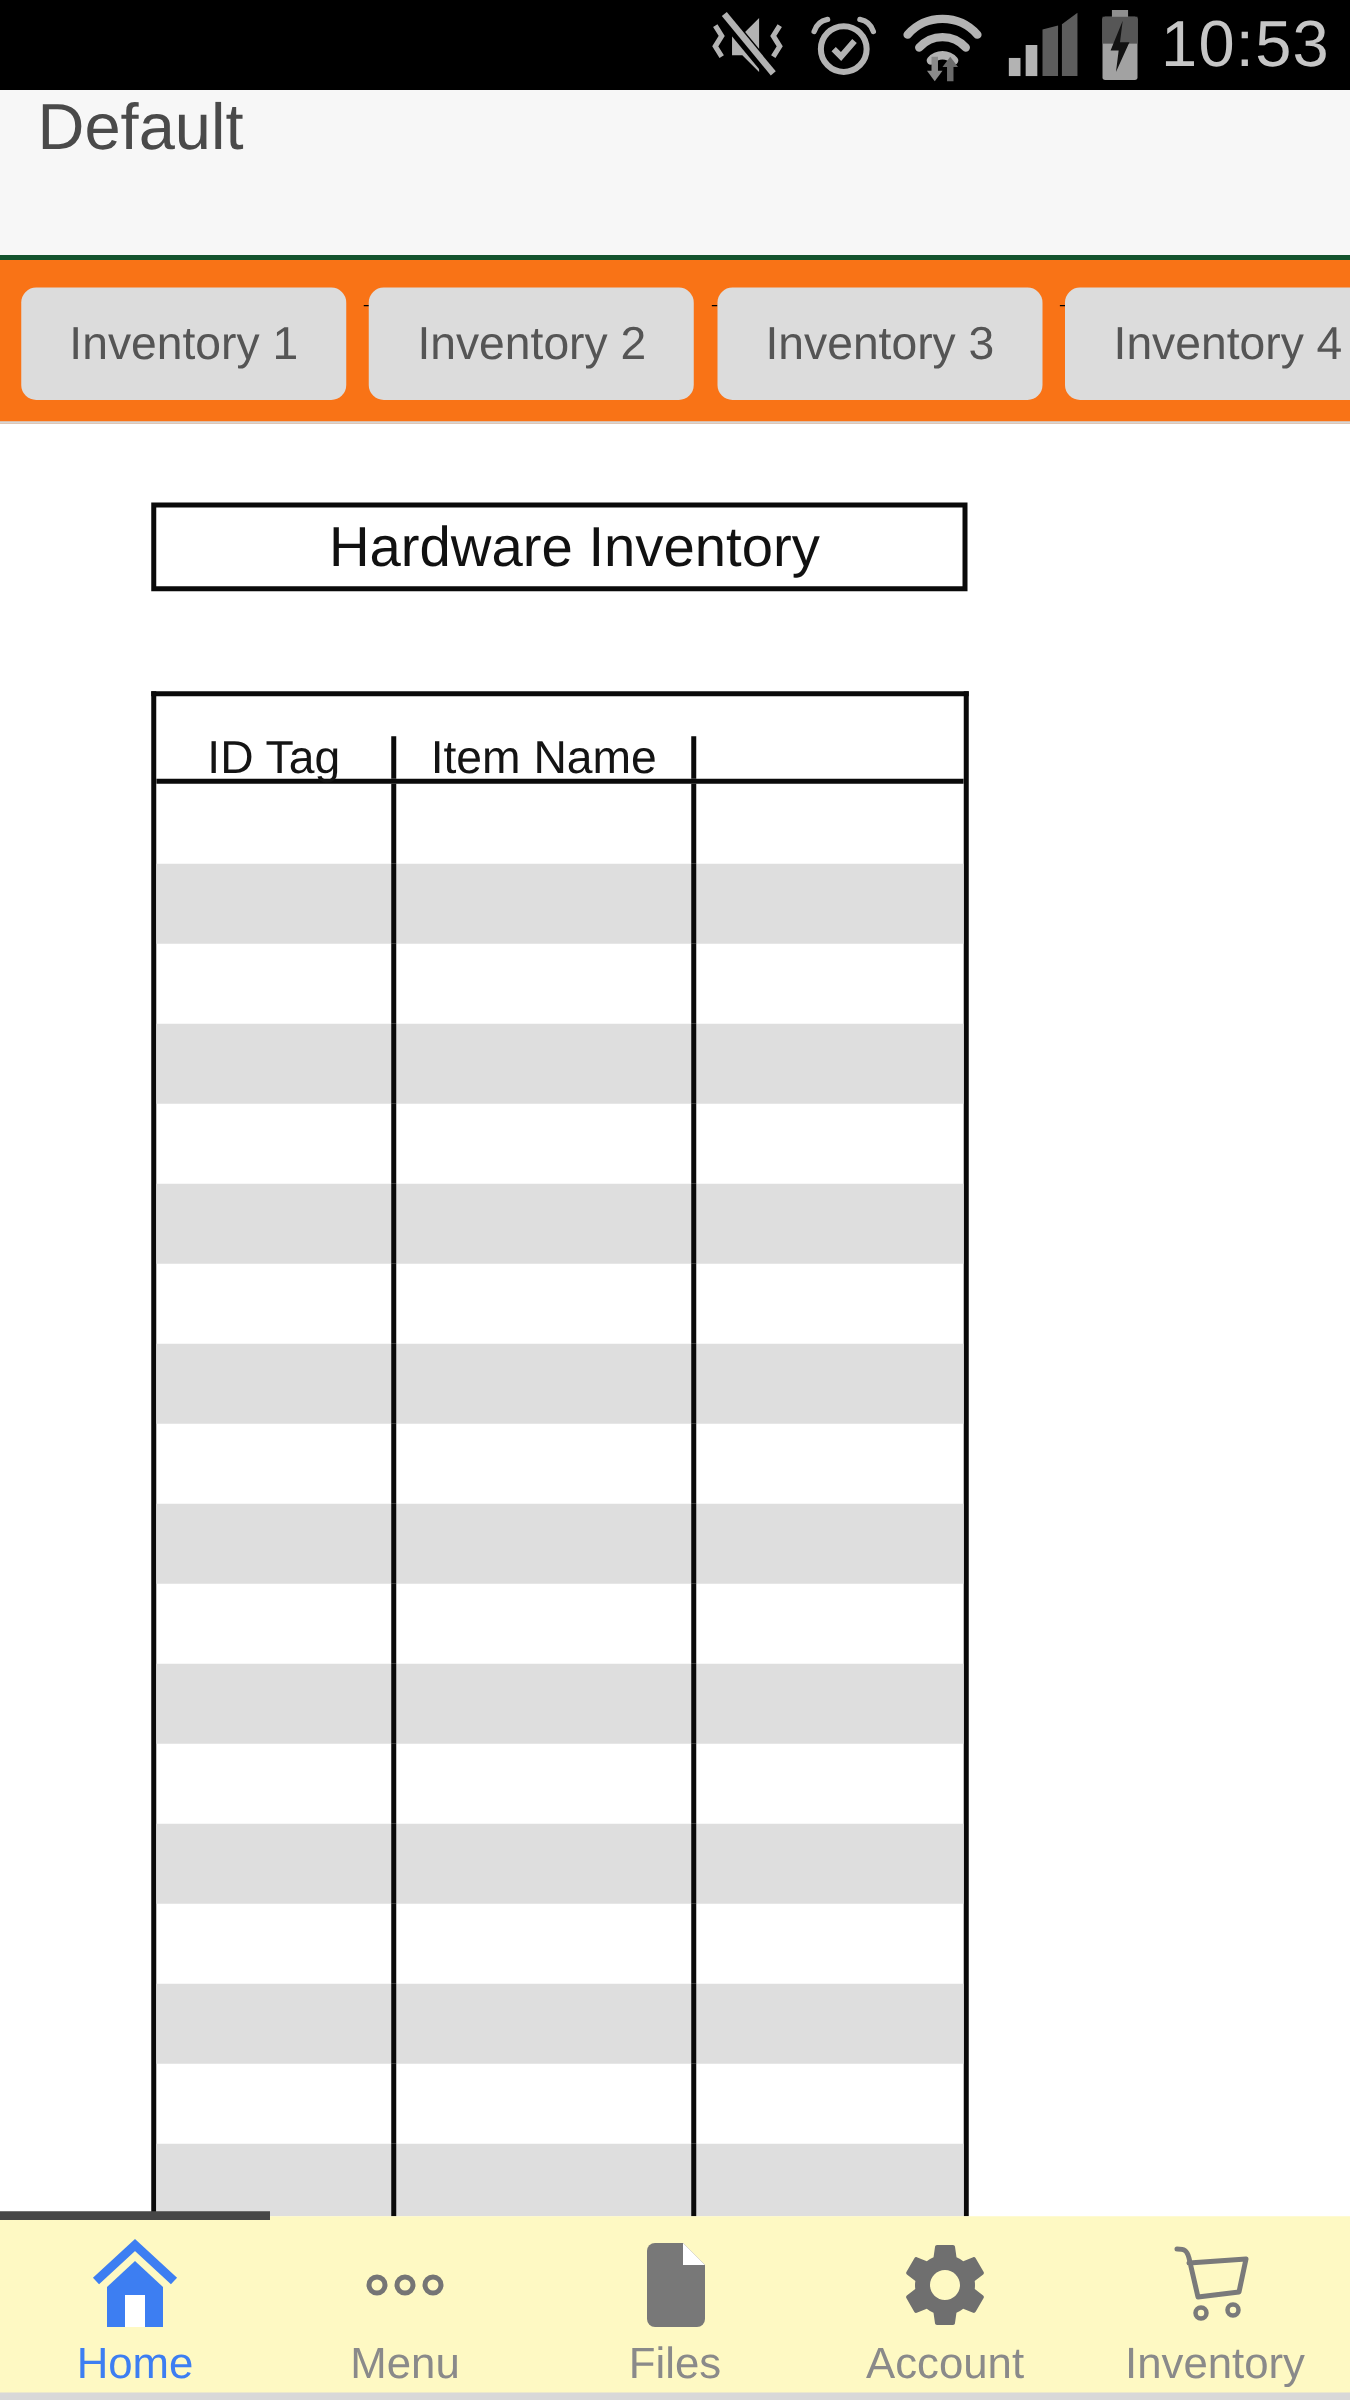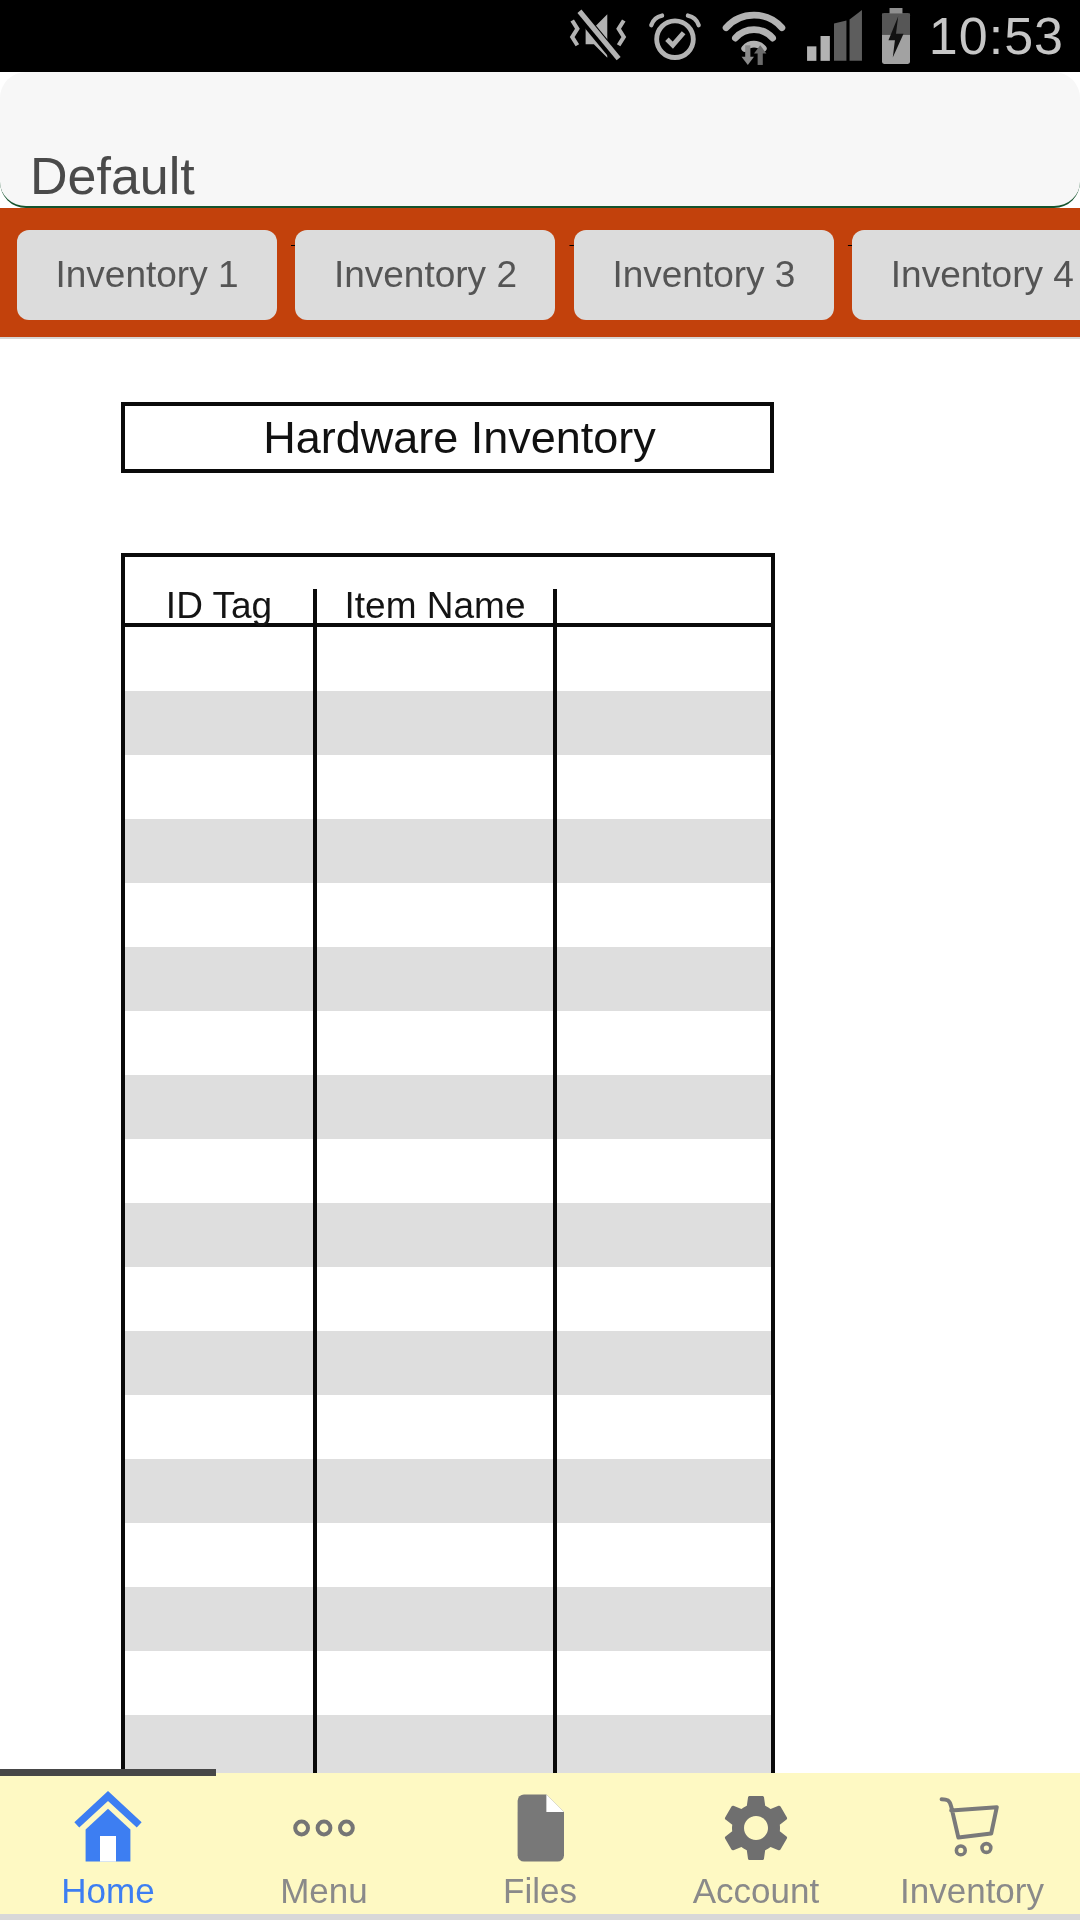--- a/index.html
+++ b/index.html
@@ -7,25 +7,25 @@
     font-family:"Liberation Sans", sans-serif; }
 
   
   .status-bar { position:absolute; left:0; top:0; width:1080px; height:72px; background:#000;
     display:flex; align-items:center; justify-content:flex-end; gap:16px; padding-right:16px; }
   .sb-icon { display:block; }
   .sb-time { color:#c6c6c6; font-size:52px; font-weight:300; letter-spacing:1px; line-height:72px; }
 
   
   .app-header { position:absolute; left:0; top:72px; width:1080px; height:136px; background:#f7f7f7;
-    border-bottom:2px solid #14532d; display:flex; align-items:flex-end;border-radius:26px; }
+    border-bottom:4px solid #14532d; display:flex; align-items:flex-start; }
   .app-header .title { color:#4a4a4a; font-size:52px; padding-left:30px; }
 
   
-  .tabs-bar { position:absolute; left:0; top:208px; width:1080px; height:131px; background:#c2410c;
+  .tabs-bar { position:absolute; left:0; top:208px; width:1080px; height:131px; background:#f97316;
     border-bottom:2px solid #d6d6d6; overflow:hidden; white-space:nowrap; padding:22px 0 0 17px;text-decoration:underline; }
   .tab-btn { display:inline-block; width:260px; height:90px; margin-right:14px; background:#dcdcdc;
     border:none; border-radius:12px; color:#555; font-size:37px; line-height:90px; text-align:center;
     font-family:"Liberation Sans", sans-serif; vertical-align:top; }
 
   
   .title-box { position:absolute; left:121px; top:402px; width:653px; height:71px;
     border:4px solid #0a0a0a; display:flex; align-items:center; justify-content:center;
     color:#111; font-size:45px; background:#fff;padding-left:24px; }
 

